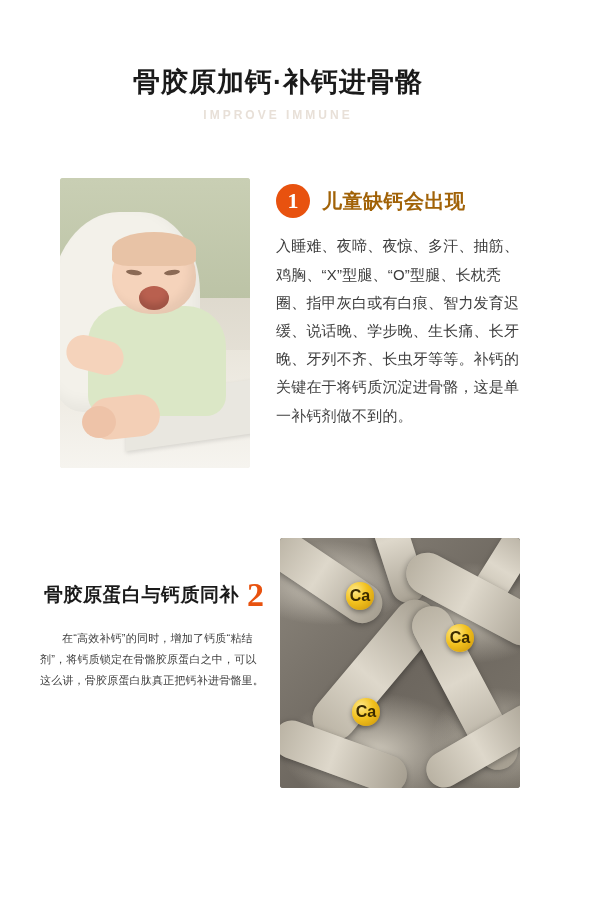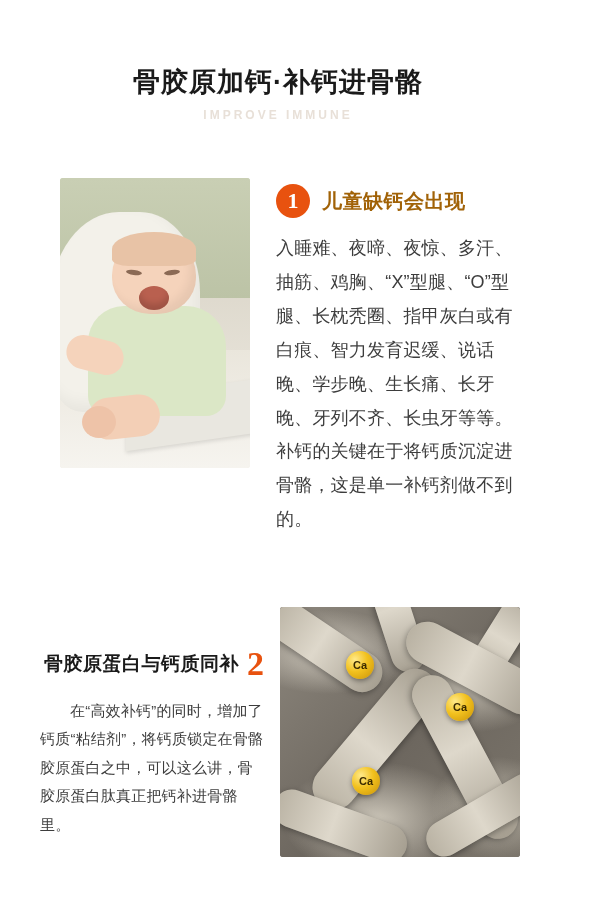--- a/index.html
+++ b/index.html
@@ -139,21 +139,21 @@
     line-height: 1;
   }
   .head-text {
     margin-left: 12px;
     font-size: 20px;
     font-weight: bold;
     color: #a16207;
     letter-spacing: 0.5px;
   }
   .body-text {
-    font-size: 18px;
+    font-size: 15px;
     line-height: 1.88;
     color: #3d3d3d;
     letter-spacing: 0.2px;
   }
 
   
   .section2 {
     position: relative;
     margin-top: 70px;
     padding: 0 36px 0 40px;
@@ -179,21 +179,21 @@
   }
   .num-badge2 {
     margin-left: 8px;
     font-size: 34px;
     font-weight: bold;
     font-family: "Liberation Serif", serif;
     color: #e8520f;
     line-height: 1;
   }
   .body-text2 {
-    font-size: 15px;
+    font-size: 11px;
     line-height: 1.9;
     color: #3d3d3d;
     text-indent: 2em;
     letter-spacing: 0.2px;
   }
   .photo-bone {
     position: relative;
     width: 240px;
     height: 250px;
     flex: 0 0 240px;
@@ -223,21 +223,21 @@
   .s5 { left: 95px;  top: 130px; width: 180px; height: 40px; transform: rotate(62deg); }
   .s6 { left: -10px; top: 200px; width: 140px; height: 38px; transform: rotate(20deg); }
   .s7 { left: 140px; top: 190px; width: 130px; height: 36px; transform: rotate(-30deg); }
   .s8 { left: 170px; top: 10px;  width: 110px; height: 34px; transform: rotate(-58deg); }
   .ca-dot {
     position: absolute;
     width: 28px; height: 28px;
     border-radius: 50%;
     background: radial-gradient(circle at 32% 30%, #ffe98a 0%, #f2c11e 45%, #c99208 100%);
     color: #3a2a00;
-    font-size: 11px;
+    font-size: 16px;
     font-weight: bold;
     display: flex; align-items: center; justify-content: center;
     box-shadow: 0 2px 5px rgba(0,0,0,0.4);
     font-family: "Liberation Sans", sans-serif;
   }
   .ca1 { left: 66px;  top: 44px; }
   .ca2 { left: 166px; top: 86px; }
   .ca3 { left: 72px;  top: 160px; }
 </style>
 </head>

